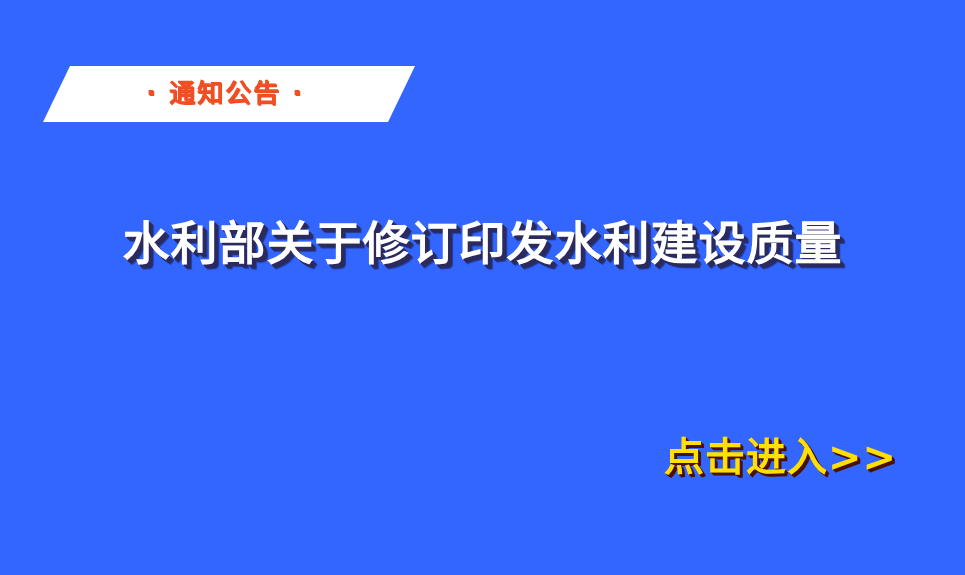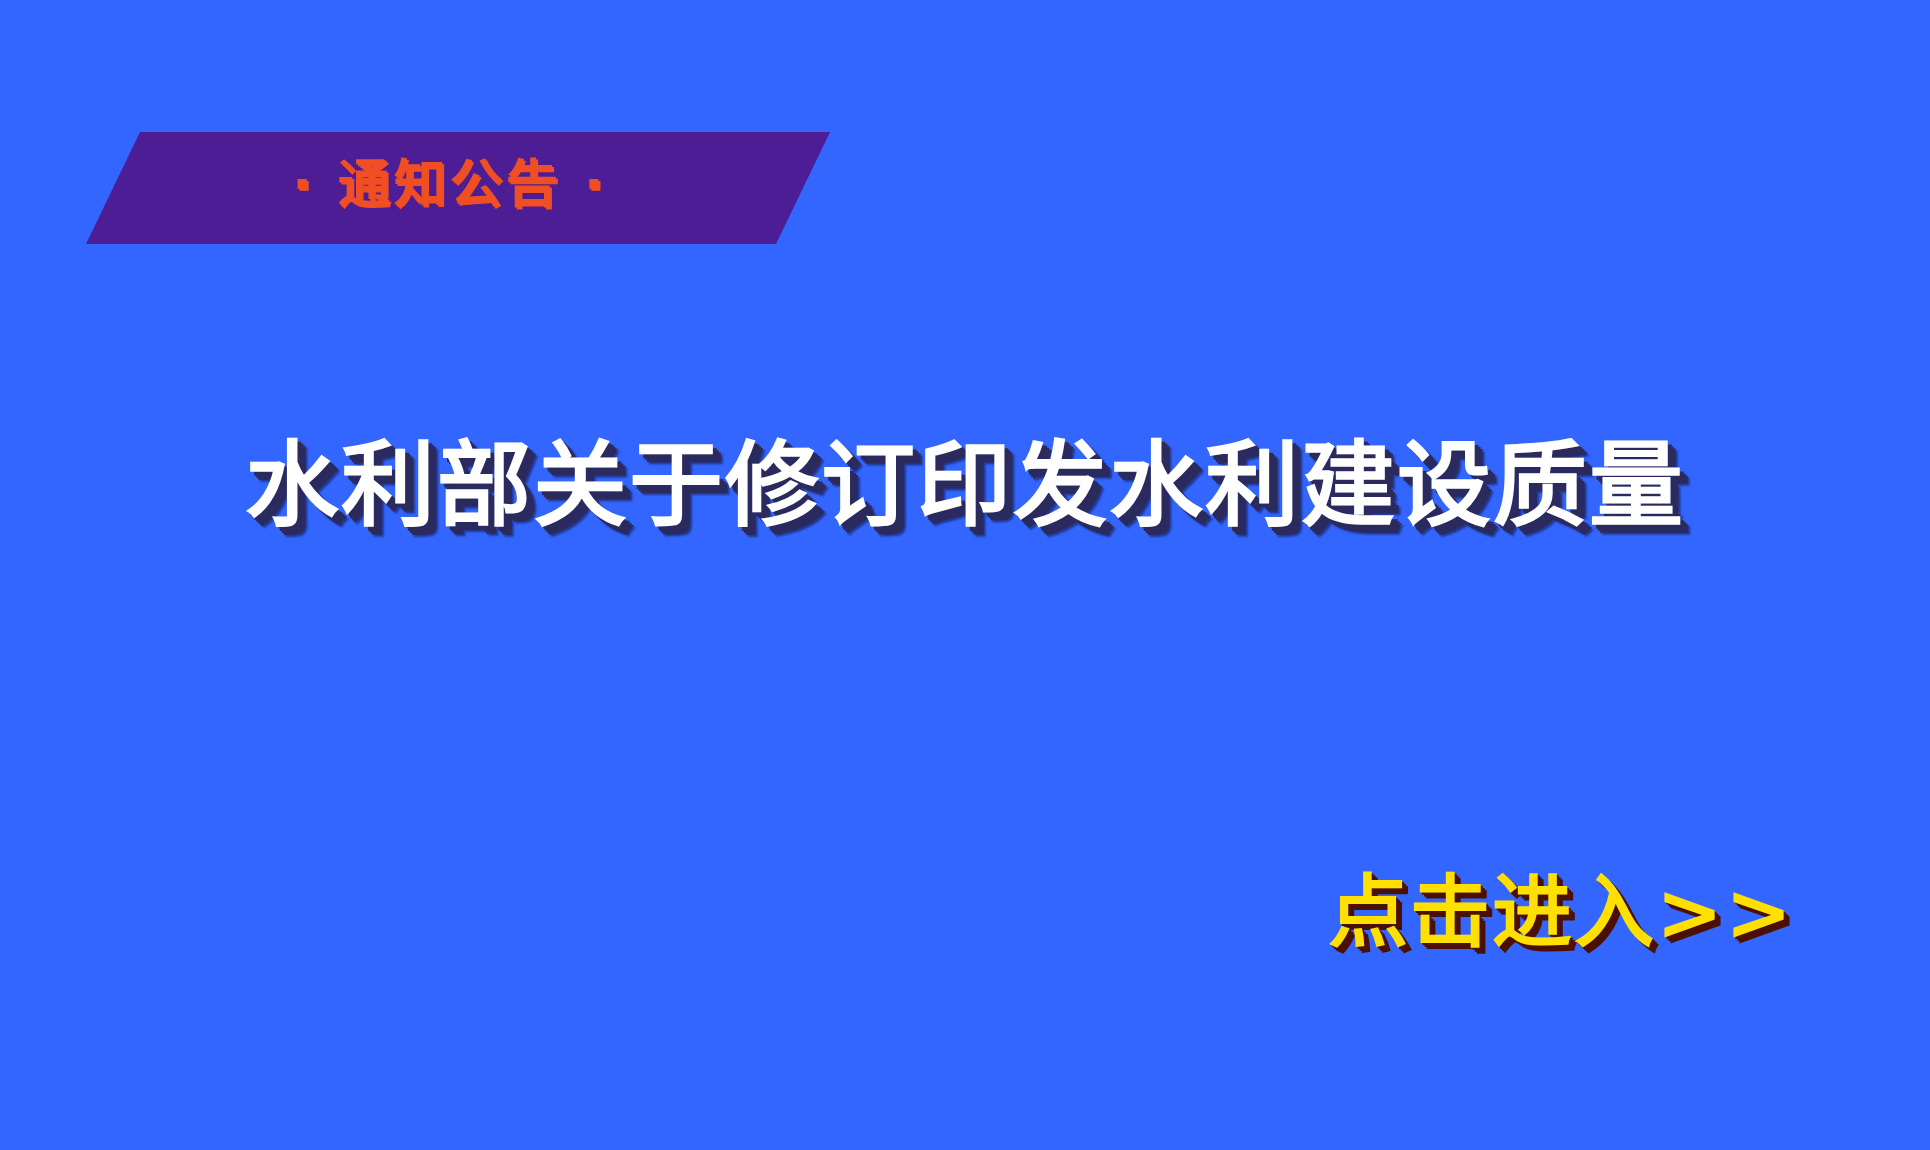--- a/index.html
+++ b/index.html
@@ -22,21 +22,21 @@
     overflow: hidden;
   }
 
   
   #ribbon {
     position: absolute;
     left: 43px;
     top: 66px;
     width: 372px;
     height: 56px;
-    background: #4c1d95;
+    background: #ffffff;
     -webkit-clip-path: polygon(27px 0, 372px 0, 345px 56px, 0 56px);
     clip-path: polygon(27px 0, 372px 0, 345px 56px, 0 56px);
     display: flex;
     align-items: center;
     justify-content: center;
   }
   #ribbon-text {
     color: #F04E23;
     font-size: 26px;
     font-weight: bold;

